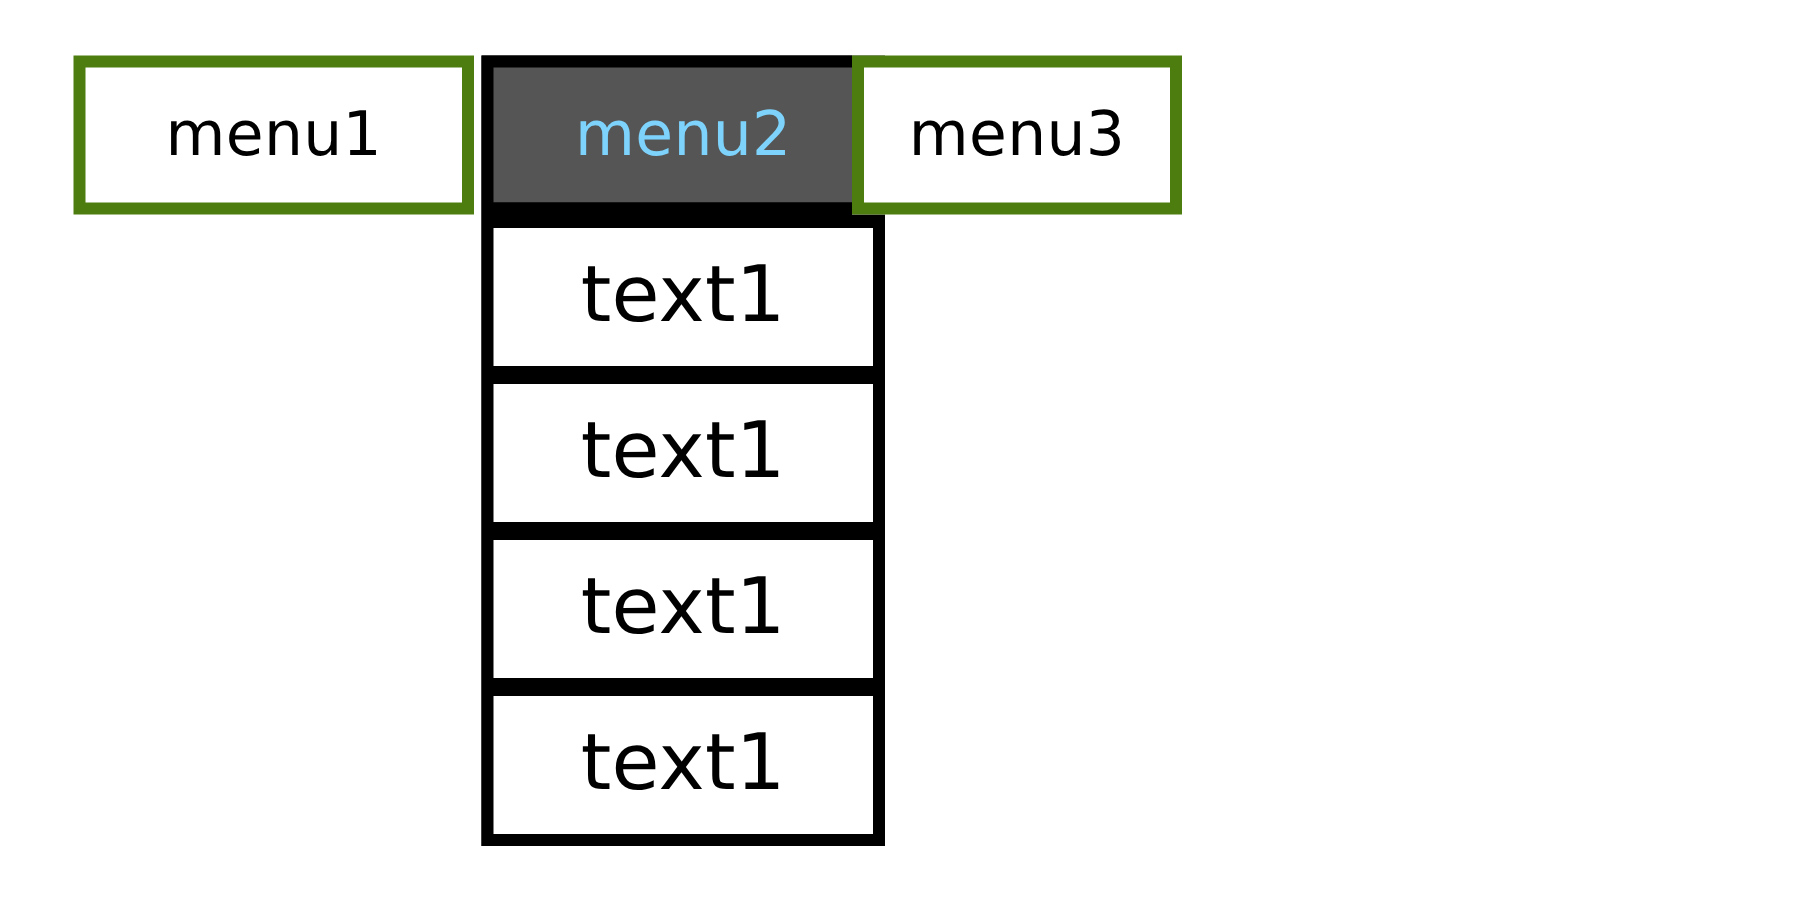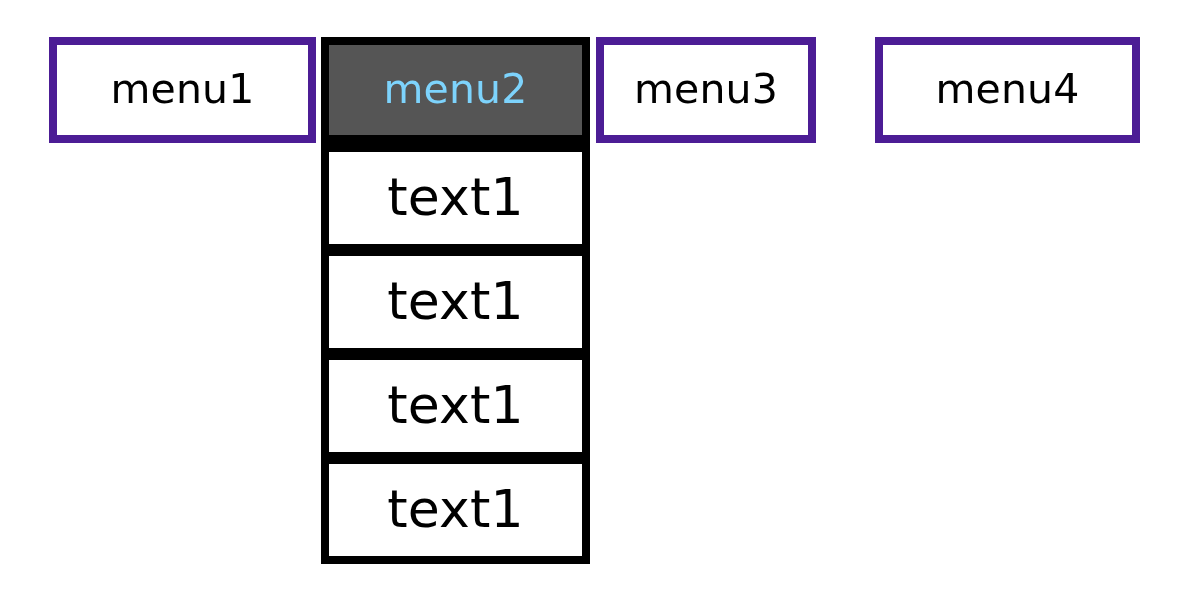--- a/index.html
+++ b/index.html
@@ -19,39 +19,39 @@
     position: relative;
     width: 1198px;
     height: 606px;
     background: #ffffff;
   }
 
   
   .menu-item {
     position: absolute;
     box-sizing: border-box;
-    border: 8px solid #4c1d95;
+    border: 8px solid #4d7c0f;
     background: #ffffff;
     color: #000000;
     display: flex;
     align-items: center;
     justify-content: center;
     font-size: 41px;
     font-weight: 400;
     line-height: 1;
     letter-spacing: 0.2px;
     -webkit-font-smoothing: antialiased;
   }
   .menu-item .menu-label {
     display: block;
     transform: translateY(-1px);
   }
 
   #menu1 { left: 49px;  top: 37px; width: 267px; height: 106px; }
-  #menu3 { left: 596px; top: 37px; width: 220px; height: 106px; }
+  #menu3 { left: 568px; top: 37px; width: 220px; height: 106px; }
   #menu4 { left: 875px; top: 37px; width: 265px; height: 106px; }
 
   
   .menu-with-dropdown {
     position: absolute;
     left: 321px;
     top: 37px;
     width: 269px;
     box-sizing: border-box;
     border: 8px solid #000000;
@@ -138,17 +138,14 @@
         <span class="dropdown-label">text1</span>
       </div>
 
     </div>
   </div>
 
   <div class="menu-item" id="menu3">
     <span class="menu-label">menu3</span>
   </div>
 
-  <div class="menu-item" id="menu4">
-    <span class="menu-label">menu4</span>
-  </div>
 
 </div>
 
 </body></html>

